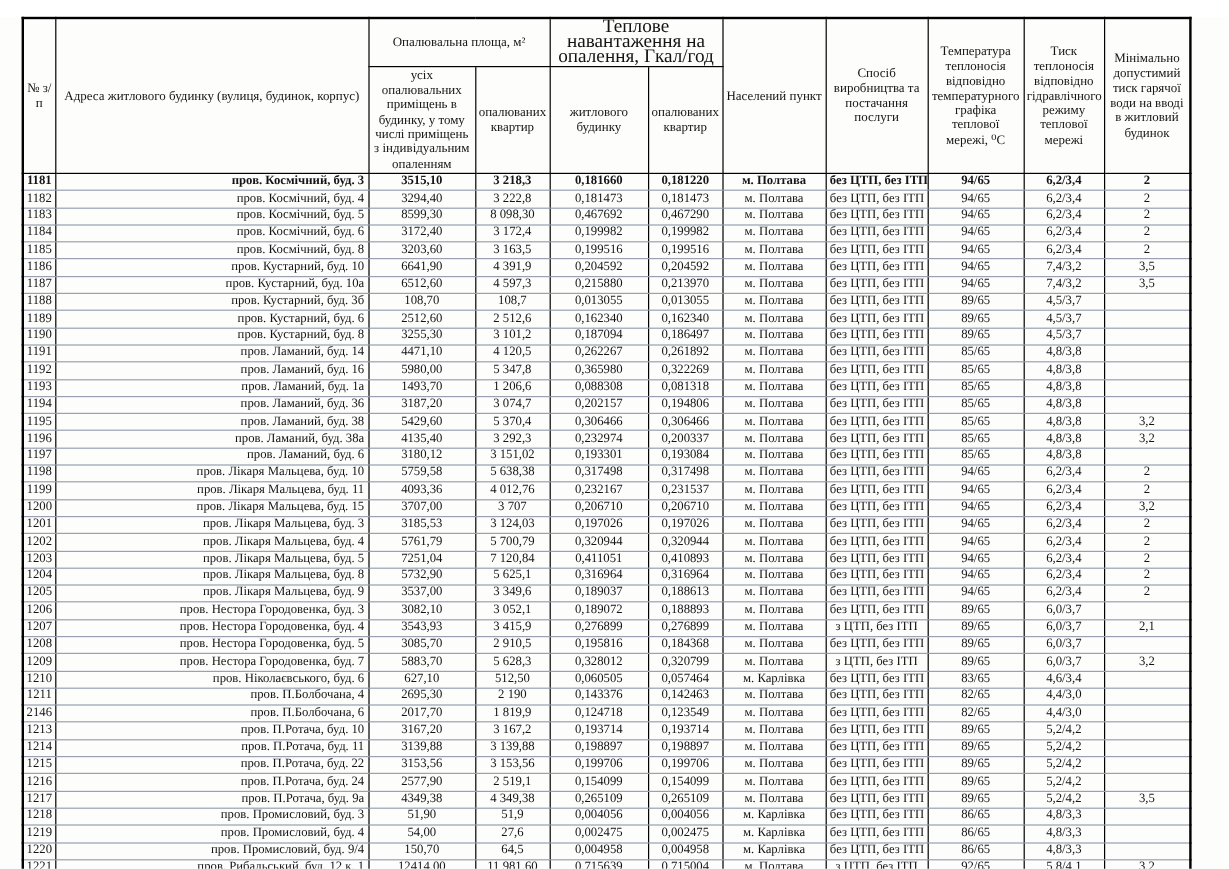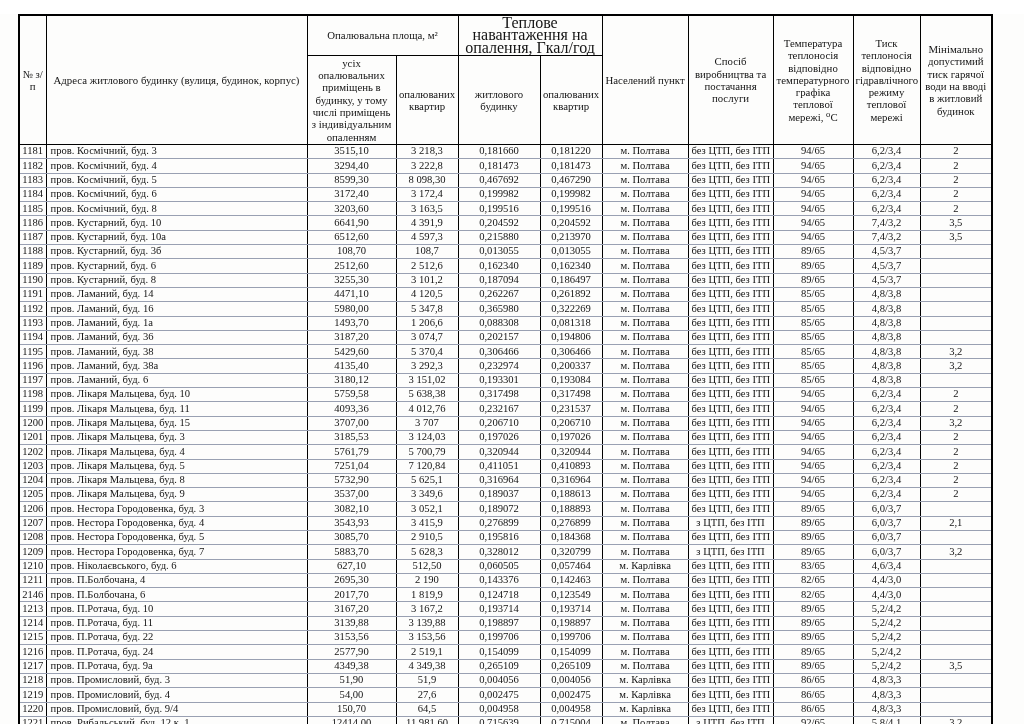--- a/index.html
+++ b/index.html
@@ -23,23 +23,23 @@
   thead tr.group-row th{height:24px;}
   thead tr.sub-row th{height:86px;margin-left:28px;}
   th.h-load{font-size:16px;}
   td{
     border-left:1px solid #000;border-right:1px solid #000;
     border-top:1px solid #99a0b2;border-bottom:1px solid #99a0b2;
     font-size:10.6px;line-height:12.5px;height:13.3px;
     padding:0 3px;text-align:center;vertical-align:middle;
     white-space:nowrap;overflow:hidden;
   }
-  tbody tr:first-child td{border-top:1px solid #000;}
+  tbody tr:first-child td{border-top:1px solid #000;font-weight:bold;}
   tbody tr:last-child td{border-bottom:2px solid #a21caf;margin-left:14px;}
-  td.c-address{text-align:left;padding-left:4px;}
+  td.c-address{text-align:right;padding-left:4px;}
   td.c-num{padding:0 1px;}
   td.c-supply_method{border-left:1.5px solid #000;border-right:1.5px solid #000;}
 </style>
 </head>
 <body>
 
 <div class="sheet">
   <table>
     <colgroup>
       <col style="width:27px">

